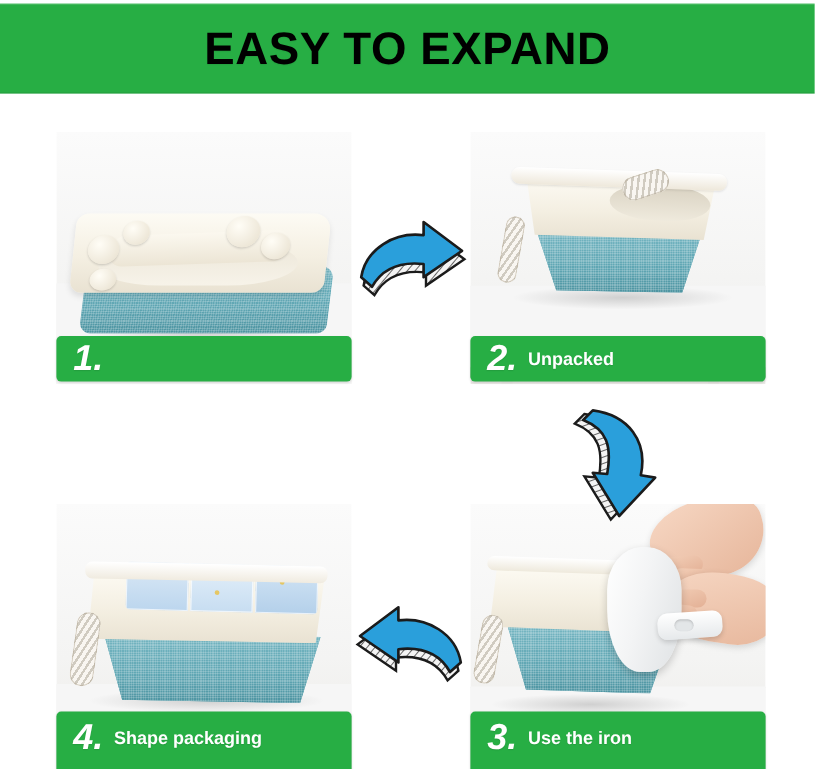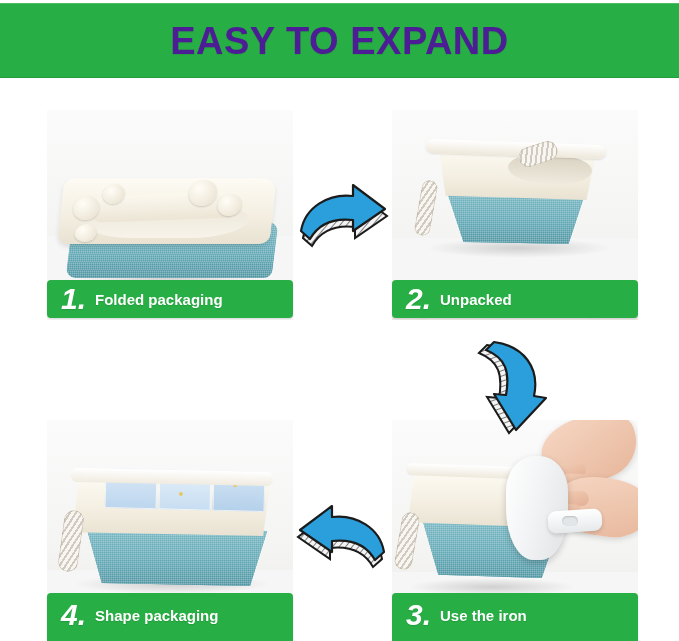--- a/index.html
+++ b/index.html
@@ -10,21 +10,21 @@
   }
 
   
   .banner{
     position:absolute;left:0;top:3px;width:679px;height:75px;
     background:#27ae44;
     display:flex;align-items:center;justify-content:center;
     box-shadow:inset 0 1px 0 rgba(255,255,255,.18), inset 0 -1px 0 rgba(0,0,0,.10);
   }
   .banner-title{
-    color:#4c1d95;font-size:38px;font-weight:bold;letter-spacing:.5px;
+    color:#000000;font-size:38px;font-weight:bold;letter-spacing:.5px;
     line-height:1;white-space:nowrap;
     text-shadow:0 1px 1px rgba(0,0,0,.07);
   }
 
   
   .grid{position:absolute;left:0;top:78px;width:679px;height:563px;}
 
   .panel{position:absolute;overflow:hidden;background:#ffffff;}
   .p1{left:47px;top:32px;width:246px;height:210px;}
   .p2{left:392px;top:32px;width:246px;height:210px;}
@@ -286,21 +286,20 @@
         <div class="iron-handle"></div>
         <div class="iron-btn"></div>
       </div>
     </div>
   </div>
 
 </div>
 
 <div class="steplabel s1">
   <span class="step-num">1.</span>
-  <span class="step-text">Folded packaging</span>
 </div>
 
 <div class="steplabel s2">
   <span class="step-num">2.</span>
   <span class="step-text">Unpacked</span>
 </div>
 
 <div class="steplabel s4">
   <span class="step-num">4.</span>
   <span class="step-text">Shape packaging</span>

